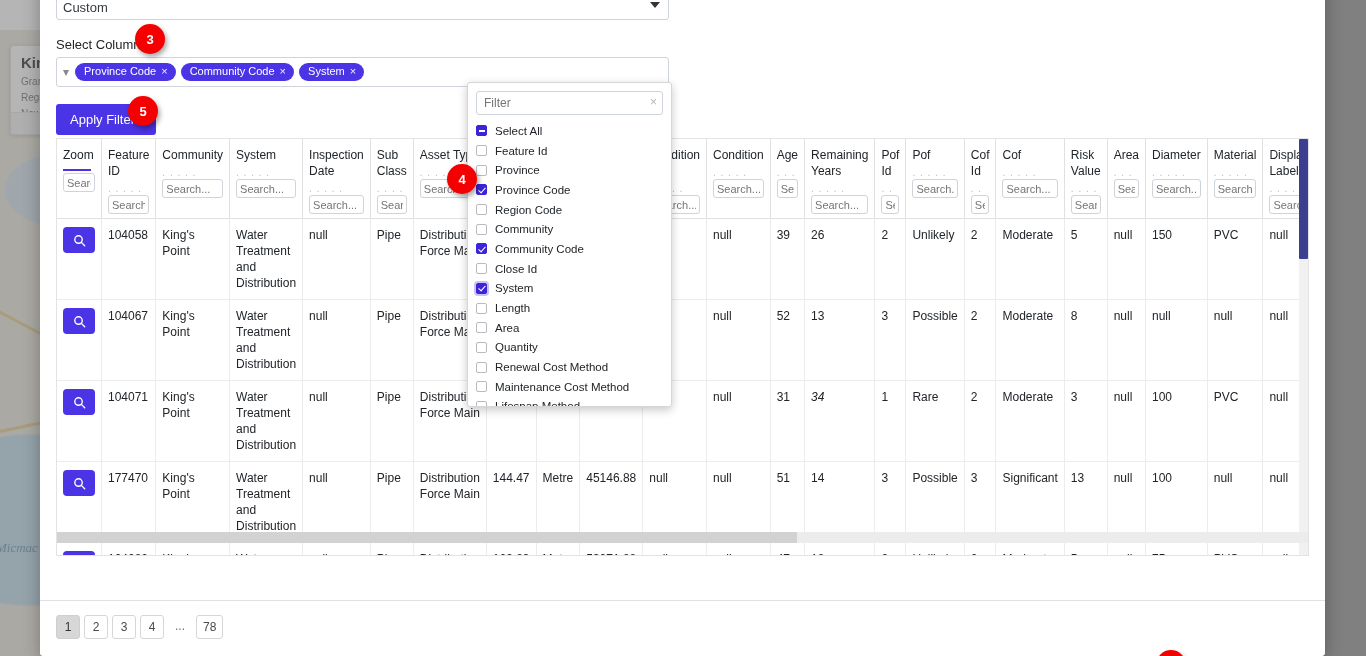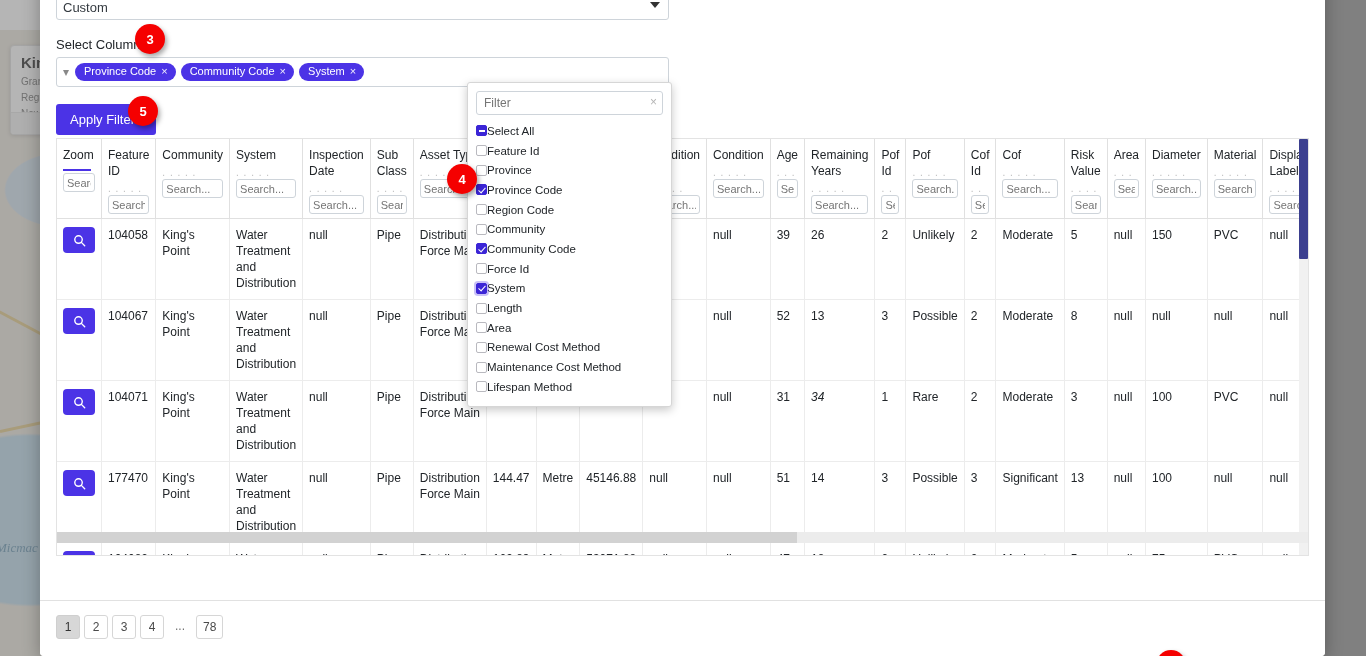--- a/index.html
+++ b/index.html
@@ -305,21 +305,21 @@
     padding: 0 20px 0 7px;
     background: #fff;
   }
   .dd-clear {
     position: absolute; right: 6px; top: 4px;
     color: #b5b5b5; font-size: 12px; cursor: pointer;
   }
   .dd-list { margin-top: 6px; }
   .dd-item {
     display: flex; align-items: center;
-    gap: 0;
+    gap: 8px;
     height: 19.7px;
     font-size: 11.5px;
     color: #212529;
     cursor: pointer;
   }
   .cb {
     width: 11px; height: 11px;
     border: 1px solid #b9b9bf;
     border-radius: 2px;
     background: #fff;
@@ -775,33 +775,37 @@
           <div class="dd-item">
             <span class="cb"></span>
             <span>Community</span>
           </div>
           <div class="dd-item">
             <span class="cb checked"></span>
             <span>Community Code</span>
           </div>
           <div class="dd-item">
             <span class="cb"></span>
-            <span>Force Id</span>
+            <span>Close Id</span>
           </div>
           <div class="dd-item">
             <span class="cb checked focus-ring"></span>
             <span>System</span>
           </div>
           <div class="dd-item">
             <span class="cb"></span>
             <span>Length</span>
           </div>
           <div class="dd-item">
             <span class="cb"></span>
             <span>Area</span>
+          </div>
+          <div class="dd-item">
+            <span class="cb"></span>
+            <span>Quantity</span>
           </div>
           <div class="dd-item">
             <span class="cb"></span>
             <span>Renewal Cost Method</span>
           </div>
           <div class="dd-item">
             <span class="cb"></span>
             <span>Maintenance Cost Method</span>
           </div>
           <div class="dd-item">

